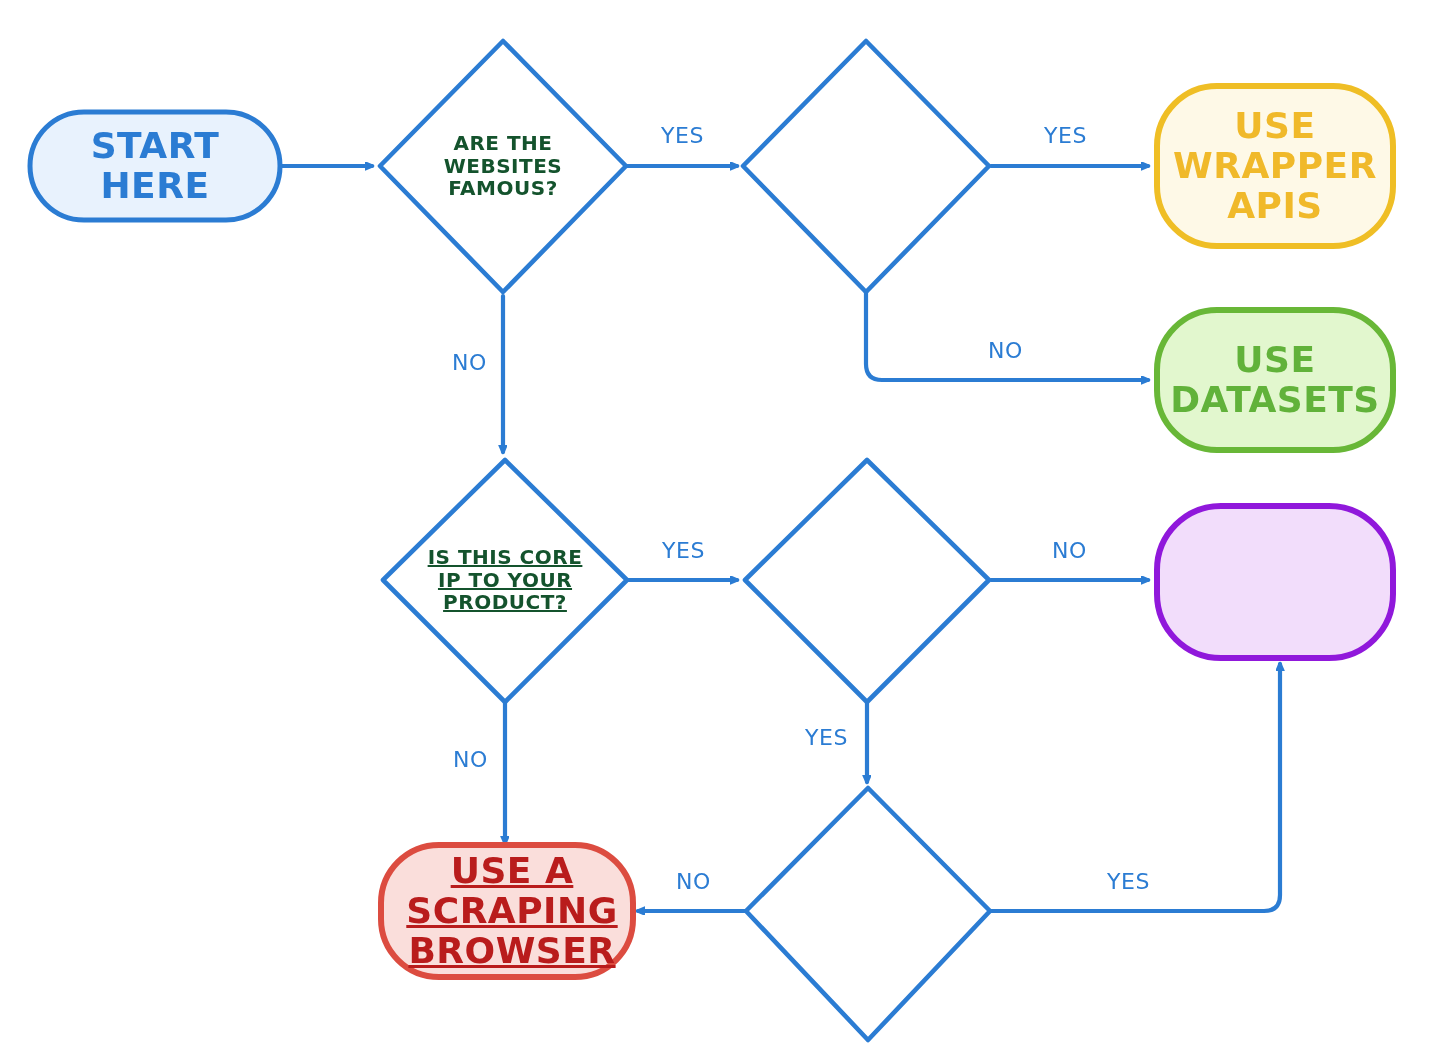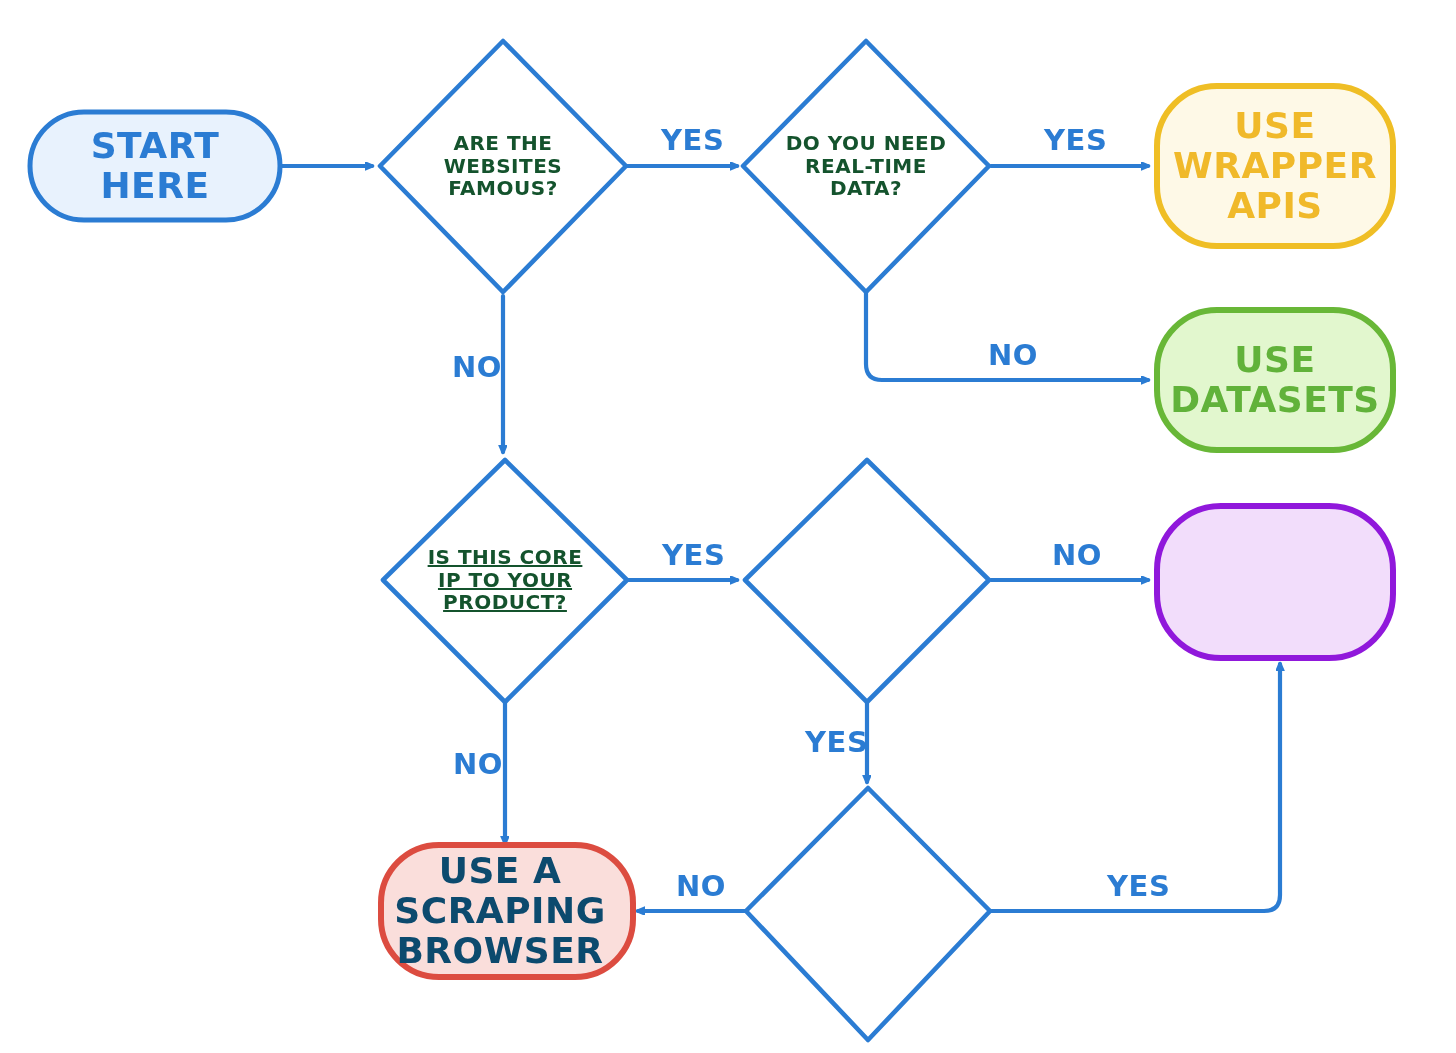--- a/index.html
+++ b/index.html
@@ -34,22 +34,22 @@
     text-align: center;
     font-weight: 700;
     letter-spacing: 0.5px;
     line-height: 1.12;
     pointer-events: none;
     white-space: pre-line;
     text-transform: uppercase;
   }
   .edge-label {
     position: absolute;
-    font-weight: 700;
-    font-size: 29px;
+    font-weight: 400;
+    font-size: 22px;
     letter-spacing: 0.6px;
     color: #2b7cd3;
     text-transform: uppercase;
     white-space: nowrap;
   }
   .decision-label {
     font-size: 20px;
     color: #14532d;
   }
   .terminal-label {
@@ -113,39 +113,36 @@
 
     <rect x="381" y="845" width="252" height="132" rx="58" ry="58" fill="#fadedb" stroke="#dc4c40" stroke-width="6"></rect>
   </svg>
 
   <div class="node-label terminal-label" style="left:30px; top:112px; width:250px; height:108px; color:#2b7cd3;">Start Here</div>
 
   <div class="node-label decision-label" style="left:403px; top:116px; width:200px; height:100px;">Are the
 websites
 famous?</div>
 
-  <div class="node-label decision-label" style="left:766px; top:116px; width:200px; height:100px;">Do you need
-real-time
-data?</div>
 
   <div class="node-label terminal-label" style="left:1157px; top:86px; width:236px; height:160px; color:#f0b92a;">Use
 Wrapper
 APIs</div>
 
   <div class="node-label terminal-label" style="left:1157px; top:310px; width:236px; height:140px; color:#61b23a;">Use
 Datasets</div>
 
   <div class="node-label decision-label" style="left:405px; top:530px; width:200px; height:100px;text-decoration:underline;">Is this core
 IP to your
 product?</div>
 
 
 
 
-  <div class="node-label terminal-label" style="left:374px; top:845px; width:252px; height:132px; color:#0c4a6e;">Use a
+  <div class="node-label terminal-label" style="left:386px; top:845px; width:252px; height:132px; color:#b91c1c;text-decoration:underline;">Use a
 Scraping
 Browser</div>
 
   <div class="edge-label" style="left:661px; top:123px;">Yes</div>
 
   <div class="edge-label" style="left:452px; top:350px;">No</div>
 
   <div class="edge-label" style="left:1044px; top:123px;">Yes</div>
 
   <div class="edge-label" style="left:988px; top:338px;">No</div>

